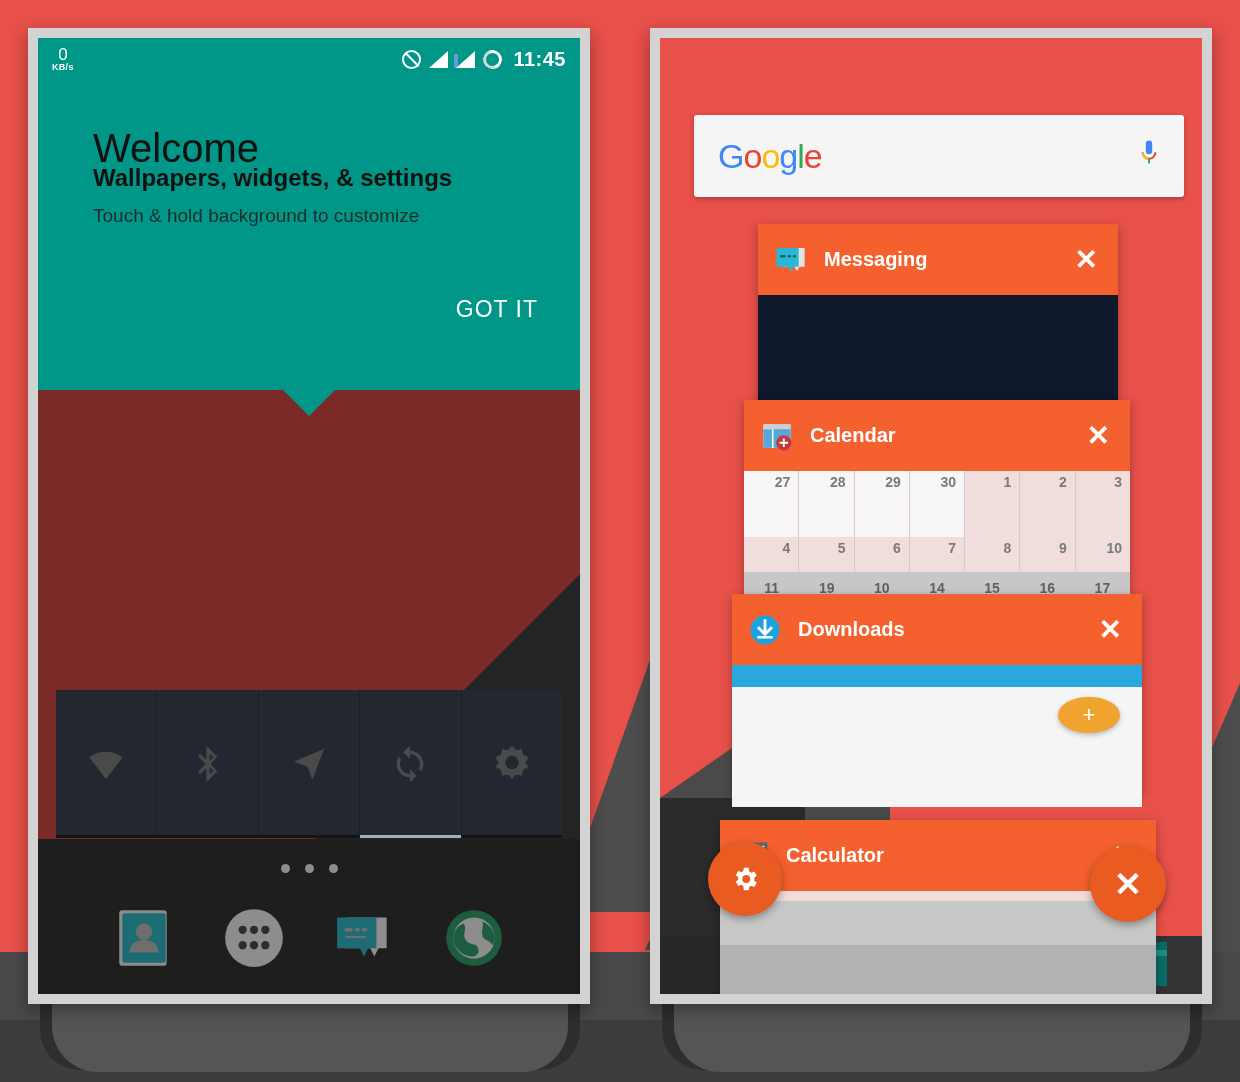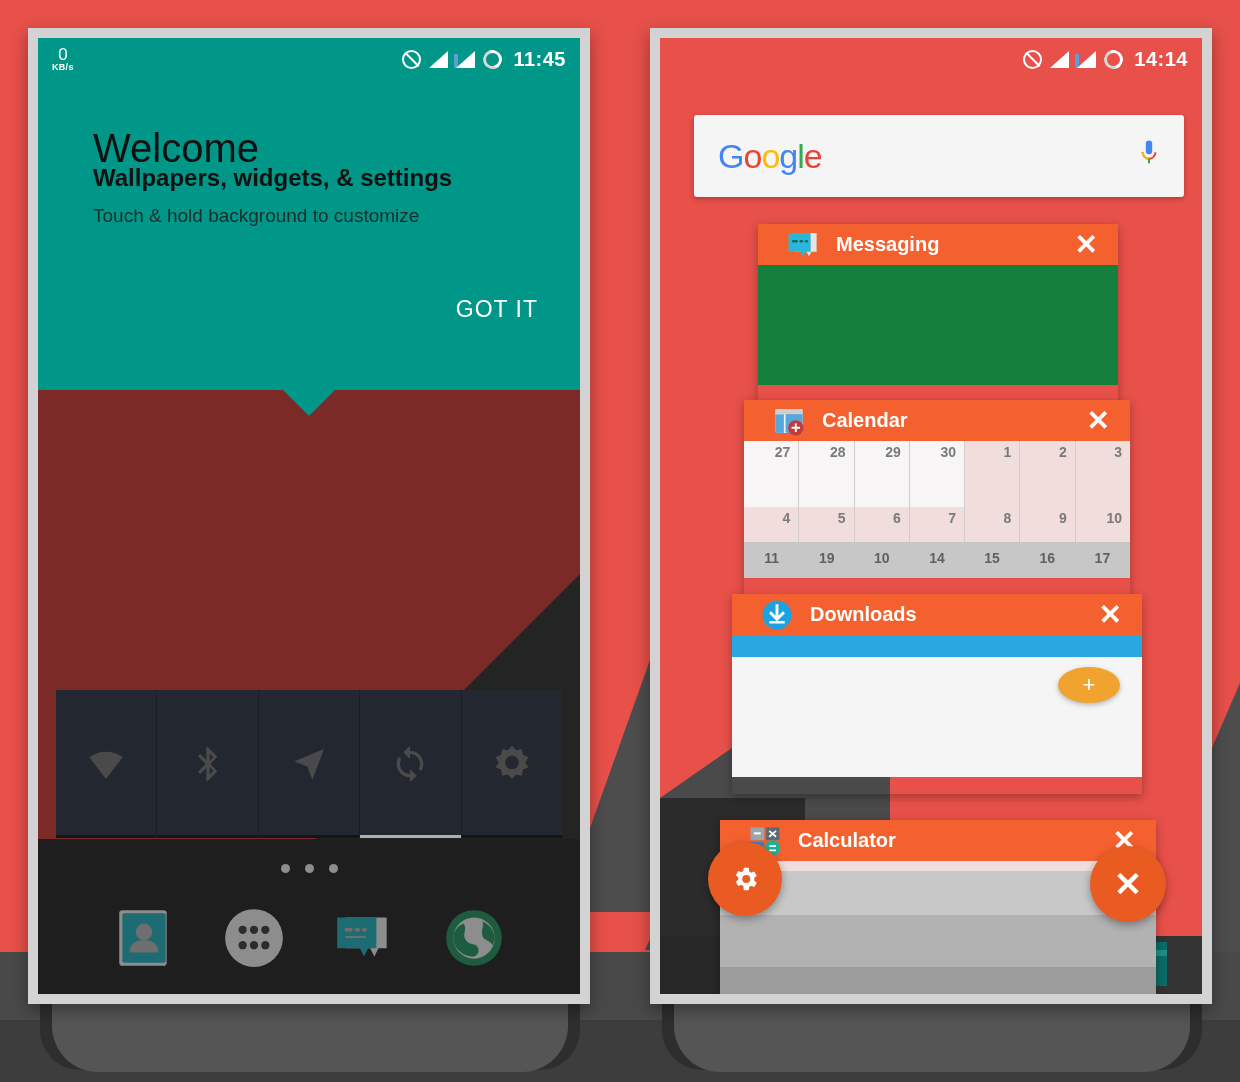--- a/index.html
+++ b/index.html
@@ -155,27 +155,27 @@
     background:#f5f5f5; border-radius:3px; z-index:10;
     box-shadow:0 2px 5px rgba(0,0,0,.25);
     display:flex; align-items:center; justify-content:space-between; padding:0 24px;
   }
   .glogo { font-size:34px; letter-spacing:-1px; font-family:"Liberation Sans", sans-serif;}
   .mic { width:22px; height:38px; position:relative; }
 
   
   .card { position:absolute; z-index:12; box-shadow:0 3px 9px rgba(0,0,0,.30); }
   .card-head {
-    height:41px; background:#f4612e; display:flex; align-items:center;
-    padding:0 22px 0 28px; color:#fff; position:relative;
+    height:71px; background:#f4612e; display:flex; align-items:center;
+    padding:0 22px 0 16px; color:#fff; position:relative;
   }
   .card-title { font-size:20px; font-weight:700; margin-left:16px; }
   .card-x { position:absolute; right:20px; top:50%; transform:translateY(-50%);
             font-size:28px; line-height:1; font-weight:700; }
-  .card-body { background:#15803d; }
+  .card-body { background:#0f172a; }
 
   .appicon { width:34px; height:34px; position:relative; flex:none; }
 
   
   .calgrid { display:flex; height:100%; }
   .calcol { flex:1; border-right:1px solid #d4cbcb; position:relative; }
   .calcol:last-child{border-right:none;}
   .cal-r1 { height:48%; background:#f7f5f5; position:relative; }
   .cal-r1.pink { background:#f0dddc; }
   .cal-r2 { height:52%; background:#f0dddc; position:relative; }
@@ -514,25 +514,15 @@
       </div>
     </div>
 
     <div class="fab fab-gear">
       <svg width="30" height="30" viewBox="0 0 24 24" fill="#fff">
         <path d="M19.4 13a7.6 7.6 0 000-2l2-1.6-2-3.4-2.4 1a7.6 7.6 0 00-1.7-1L15 3H11l-.3 2.6a7.6 7.6 0 00-1.7 1l-2.4-1-2 3.4 2 1.6a7.6 7.6 0 000 2l-2 1.6 2 3.4 2.4-1c.5.4 1.1.8 1.7 1L11 21h4l.3-2.6c.6-.2 1.2-.6 1.7-1l2.4 1 2-3.4-2-1.6zM13 15.2A3.2 3.2 0 1113 8.8a3.2 3.2 0 010 6.4z"></path>
       </svg>
     </div>
     <div class="fab fab-close">✕</div>
 
-    <div class="statusbar">
-      <div></div>
-      <div class="status-icons">
-        <span class="ico-dnd"></span>
-        <span class="ico-sig partial"></span>
-        <span class="ico-sig"></span>
-        <span class="ico-batt"></span>
-        <span class="clock">14:14</span>
-      </div>
-    </div>
 
   </div>
 </div>
 
 </body></html>

